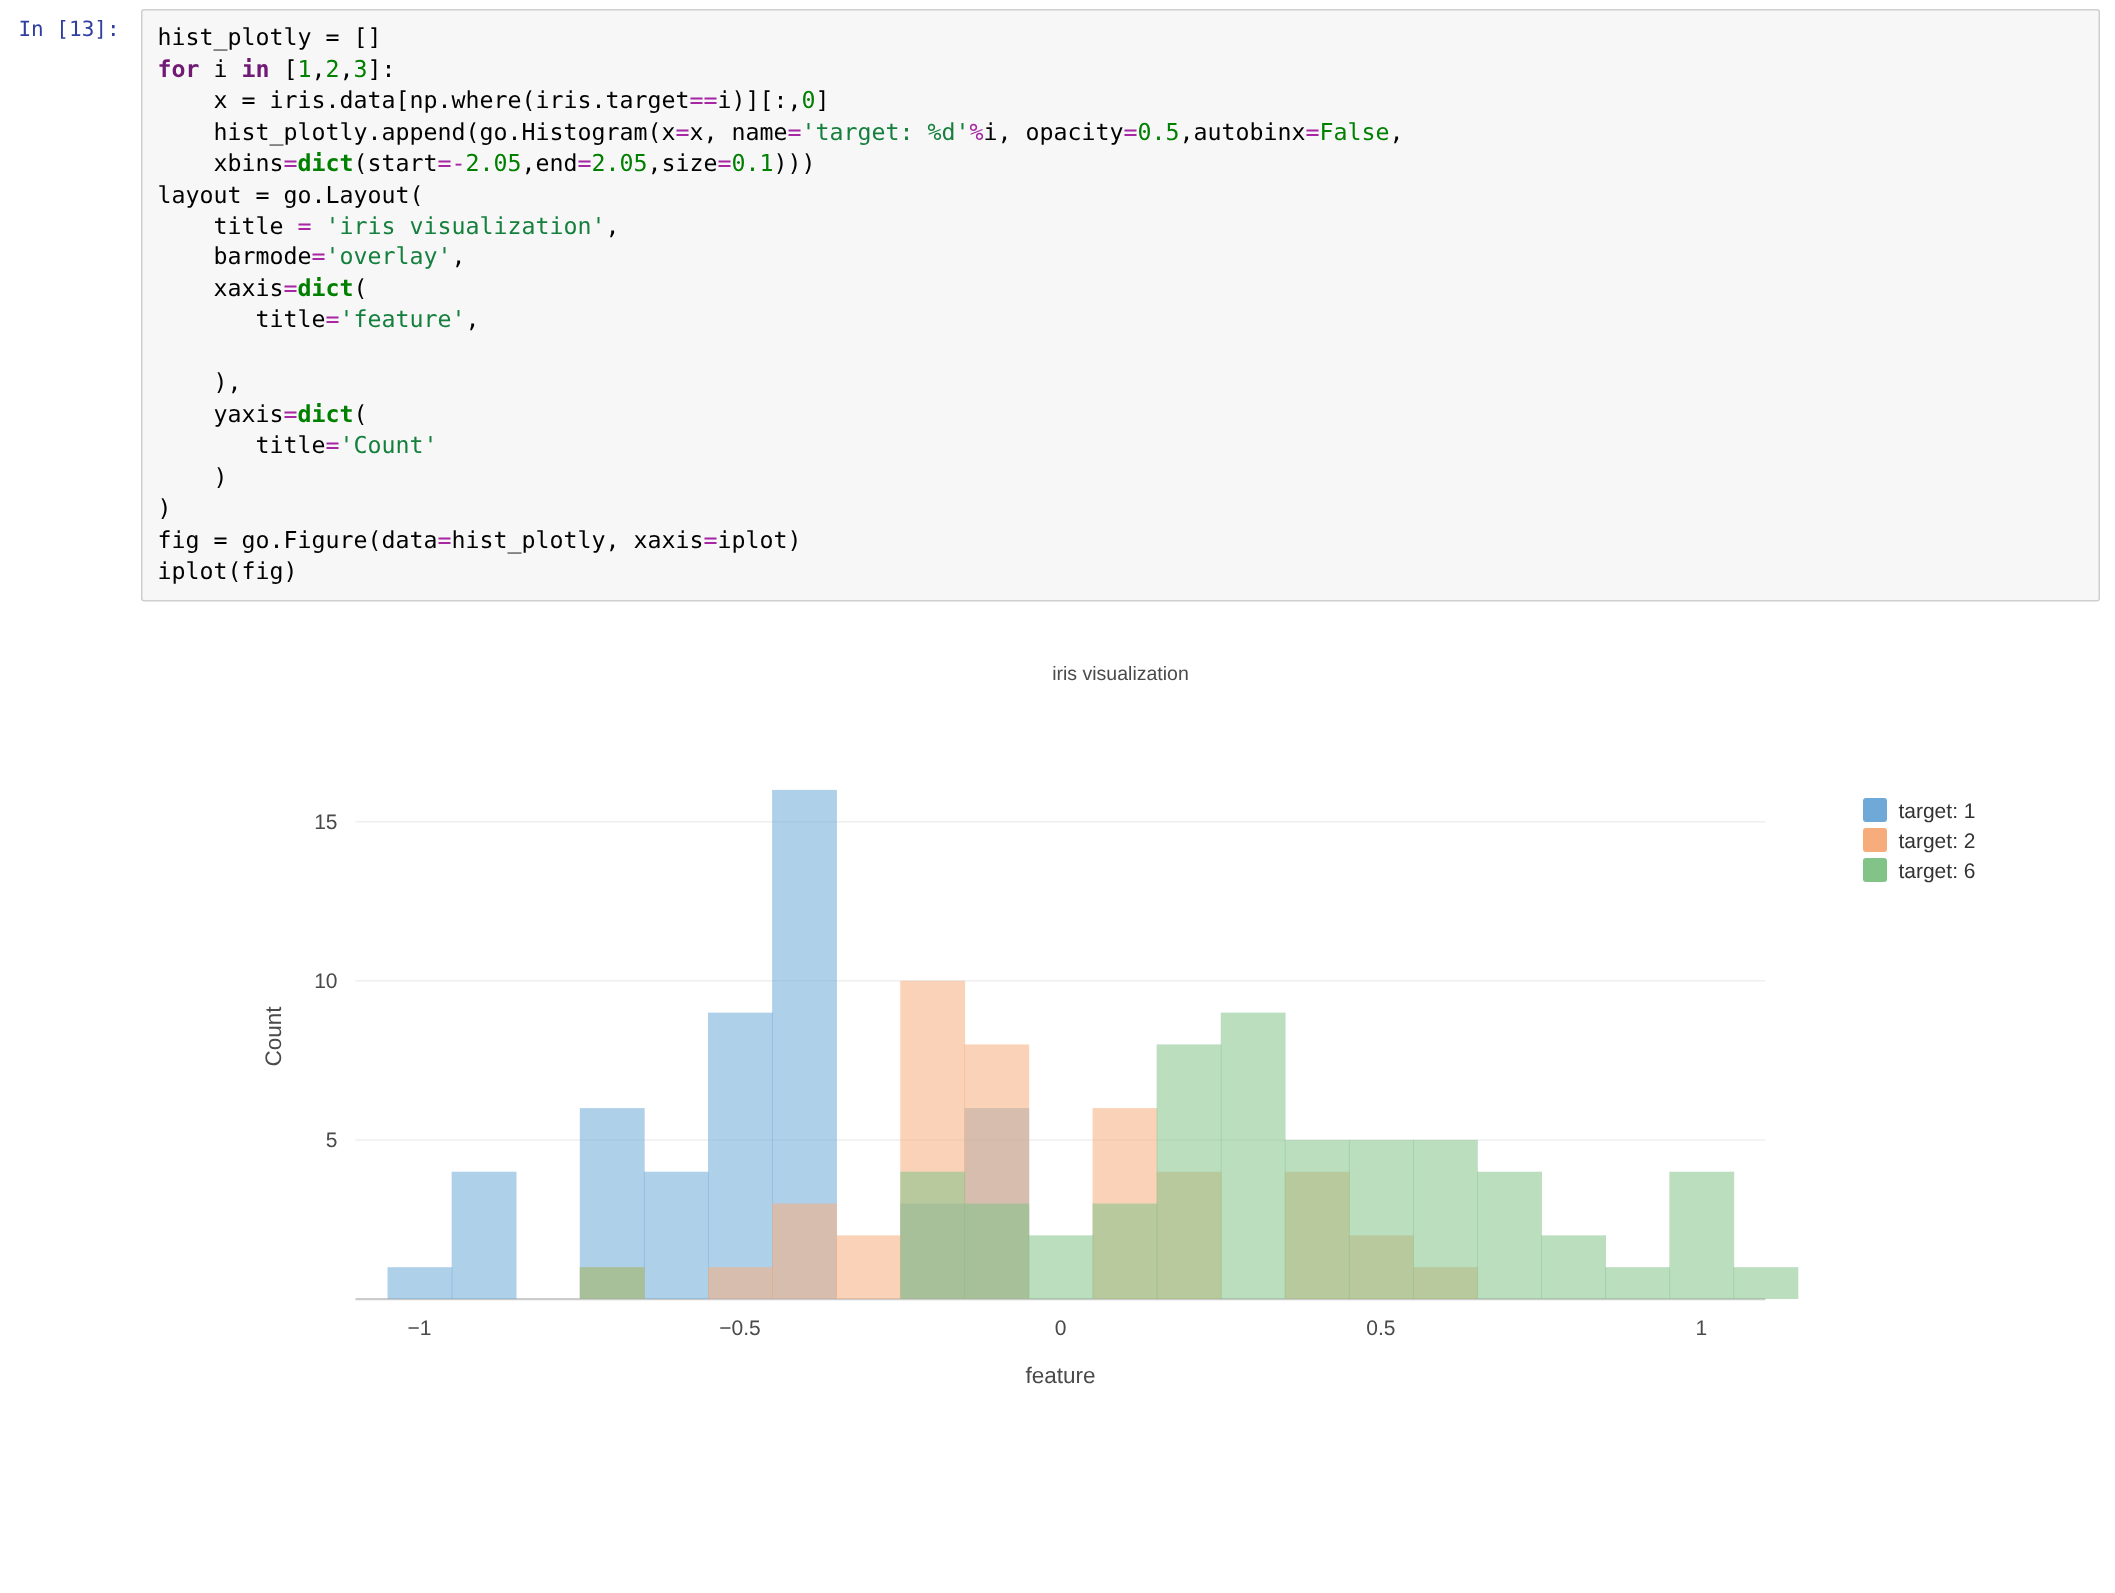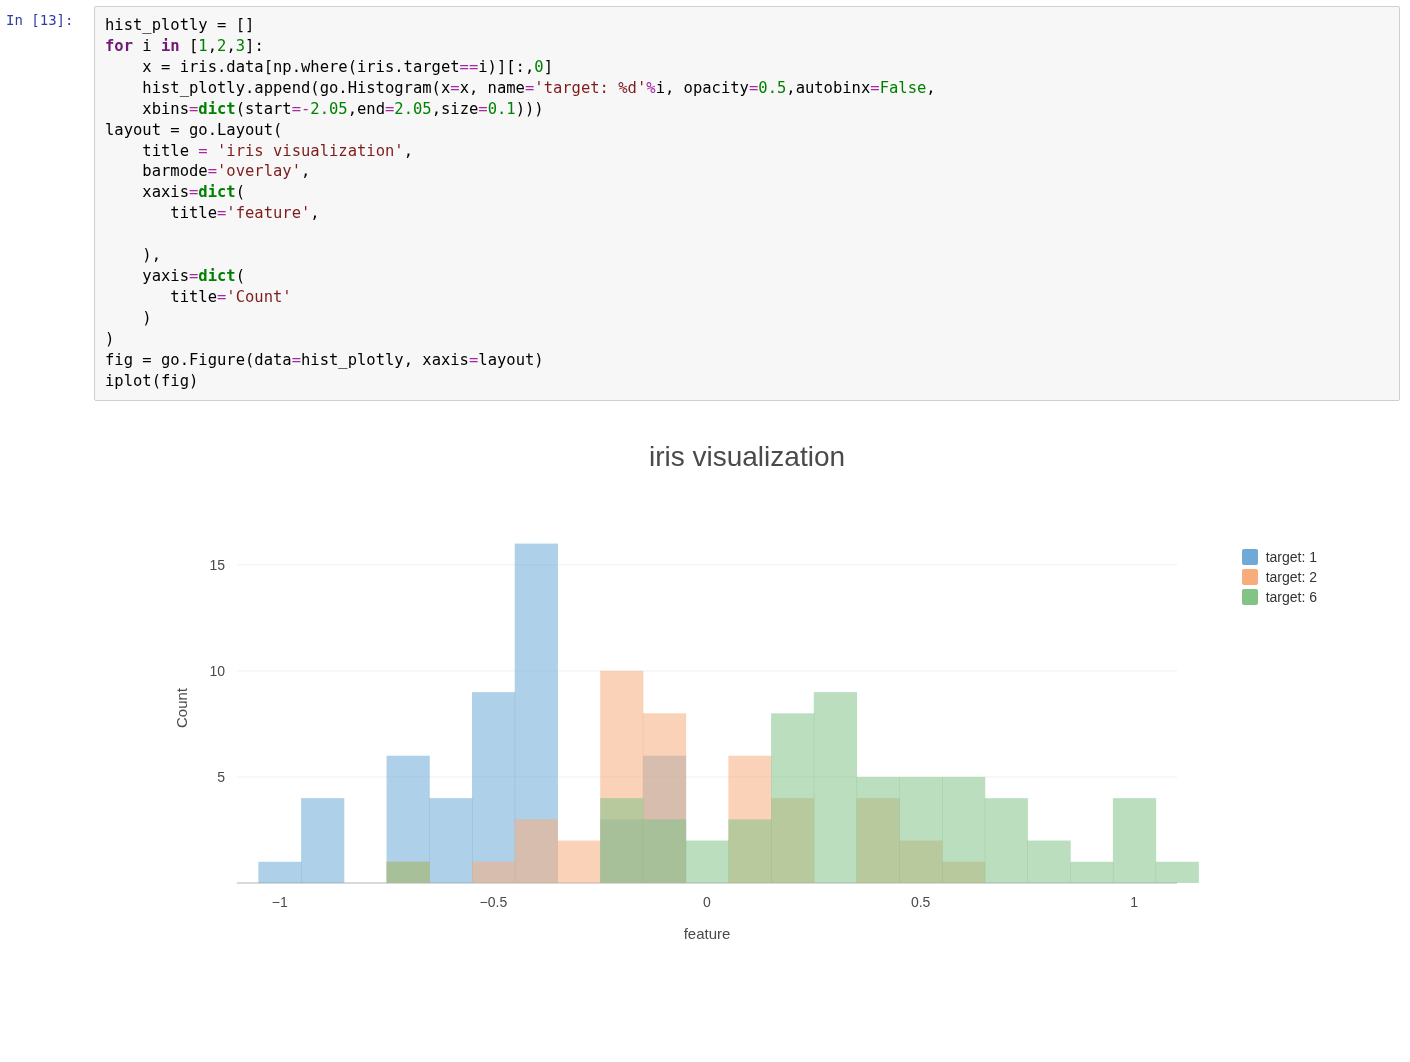--- a/index.html
+++ b/index.html
@@ -1,28 +1,28 @@
 <!DOCTYPE html>
 <html><head>
 <meta charset="utf-8">
 <style>
   html,body{margin:0;padding:0;background:#fff;font-family:"Helvetica Neue",Helvetica,Arial,sans-serif;font-size:15px;color:#000;}
   .cell{display:flex;align-items:flex-start;padding:6px 10px 6px 6px;}
-  .prompt{flex:0 0 80px;text-align:left;padding:6px 8px 0 0;font-family:Menlo,Consolas,monospace;font-size:14px;color:#303f9f;font-weight:500;}
+  .prompt{flex:0 0 80px;text-align:center;padding:6px 8px 0 0;font-family:Menlo,Consolas,monospace;font-size:14px;color:#303f9f;font-weight:500;}
   .code-block{flex:1;background:#f7f7f7;border:1px solid #cfcfcf;border-radius:2px;padding:8px 10px;font-family:Menlo,Consolas,"DejaVu Sans Mono",monospace;font-size:15.5px;line-height:1.35;white-space:pre;overflow-x:auto;}
   .code-block .kw{color:#701a75;font-weight:600;}
   .code-block .nm{color:#008000;}
   .code-block .op{color:#a626a4;}
-  .code-block .str{color:#7f1d1d;}
+  .code-block .str{color:#15803d;}
   .code-block .bltn{color:#008000;font-weight:bold;}
   .code-block .bool{color:#008000;font-weight:400;}
   .output-cell{display:flex;padding:4px 10px 4px 6px;}
   .output-cell .prompt{flex:0 0 80px;}
   .plot-wrap{flex:1;padding:30px 0 0 0;}
-  .plot-title{text-align:center;font-size:28px;color:#4a4a4a;margin-bottom:50px;font-weight:400;}
+  .plot-title{text-align:center;font-size:13px;color:#4a4a4a;margin-bottom:50px;font-weight:400;}
   .axis-label{font-size:15px;fill:#4a4a4a;}
   .tick-label{font-size:14px;fill:#4a4a4a;}
   .gridline{stroke:#efefef;stroke-width:1;}
   .zeroline{stroke:#cccccc;stroke-width:1.5;}
   .legend-item{display:flex;align-items:center;margin-bottom:4px;font-size:14px;color:#333;cursor:pointer;}
   .legend-swatch{width:16px;height:16px;margin-right:8px;border-radius:2px;}
   .legend-box{position:absolute;right:20px;top:26px;}
   .plot-rel{position:relative;width:1180px;height:430px;margin:0 auto;}
 </style>
 </head>
@@ -41,21 +41,21 @@
 <span>    title </span><span class="op">=</span><span> </span><span class="str">'iris visualization'</span><span>,</span>
 <span>    barmode</span><span class="op">=</span><span class="str">'overlay'</span><span>,</span>
 <span>    xaxis</span><span class="op">=</span><span class="bltn">dict</span><span>(</span>
 <span>       title</span><span class="op">=</span><span class="str">'feature'</span><span>,</span>
 <span></span>
 <span>    ),</span>
 <span>    yaxis</span><span class="op">=</span><span class="bltn">dict</span><span>(</span>
 <span>       title</span><span class="op">=</span><span class="str">'Count'</span>
 <span>    )</span>
 <span>)</span>
-<span>fig = go.Figure(data</span><span class="op">=</span><span>hist_plotly, xaxis</span><span class="op">=</span><span>layout)</span>
+<span>fig = go.Figure(data</span><span class="op">=</span><span>hist_plotly, xaxis</span><span class="op">=</span><span>iplot)</span>
 <span>iplot(fig)</span></div>
 </div>
 
 <div class="output-cell">
   <div class="prompt"></div>
   <div class="plot-wrap">
     <div class="plot-title">iris visualization</div>
     <div class="plot-rel">
       <svg id="hist-svg" width="1180" height="430">
           <line x1="80" x2="1020" y1="253.93939393939394" y2="253.93939393939394" class="gridline"></line>

